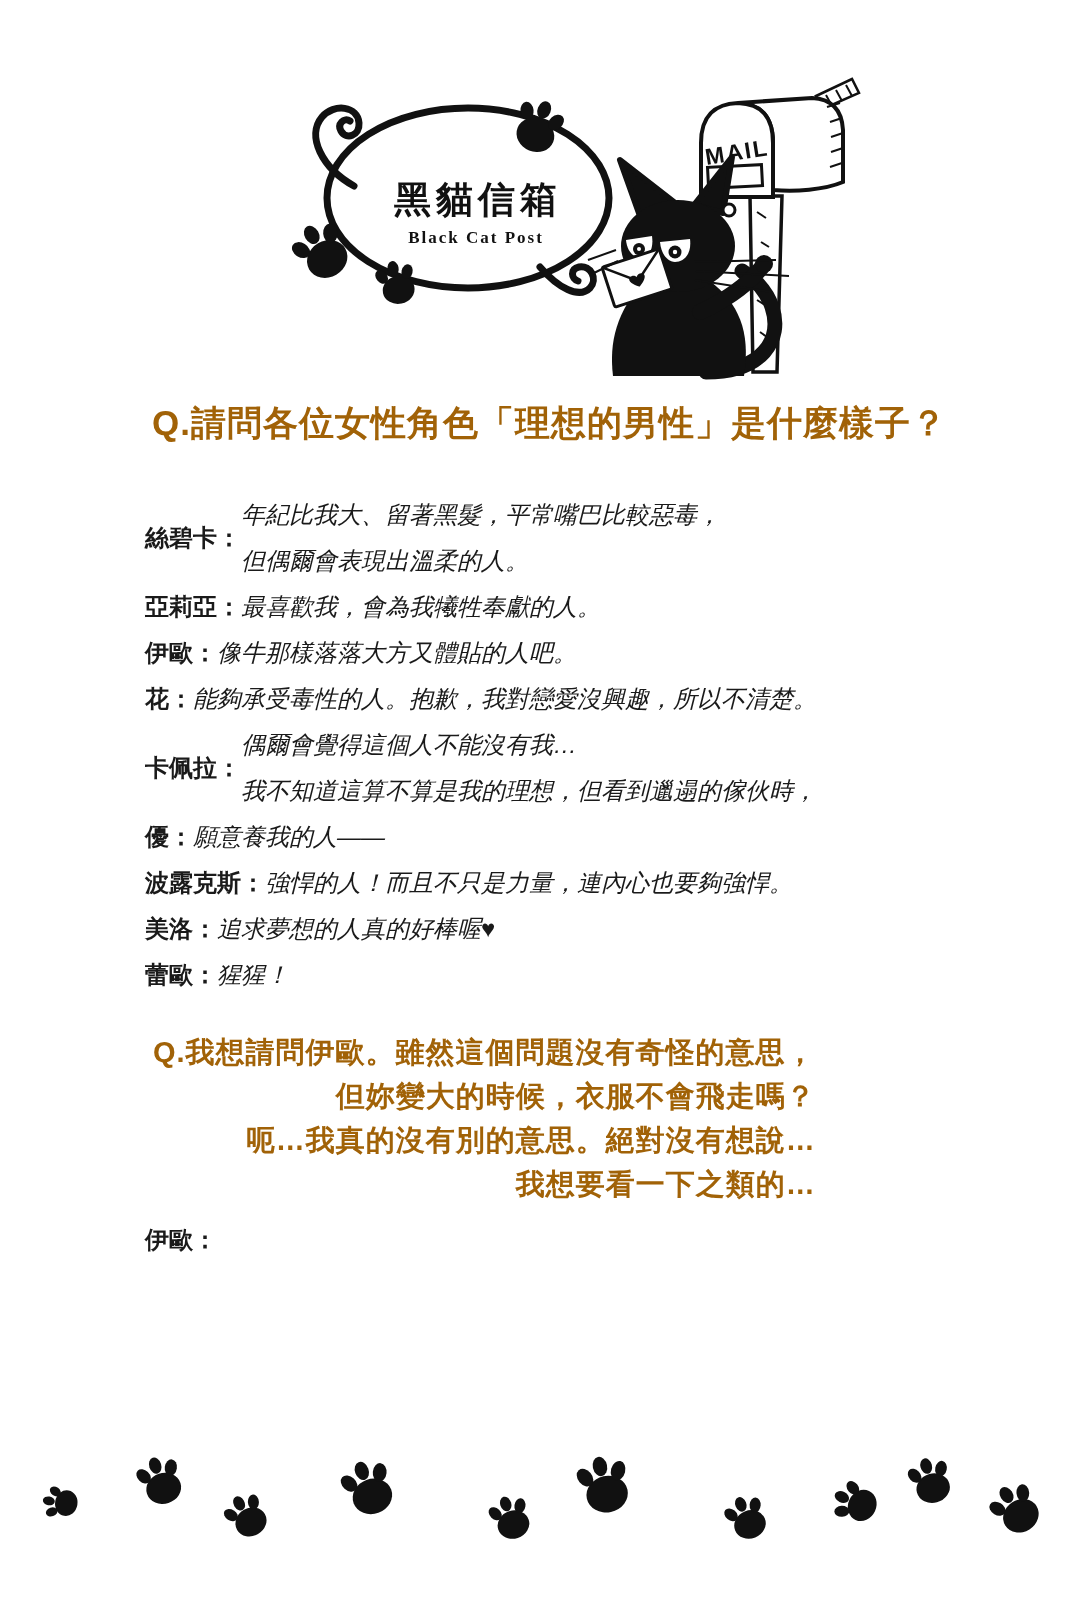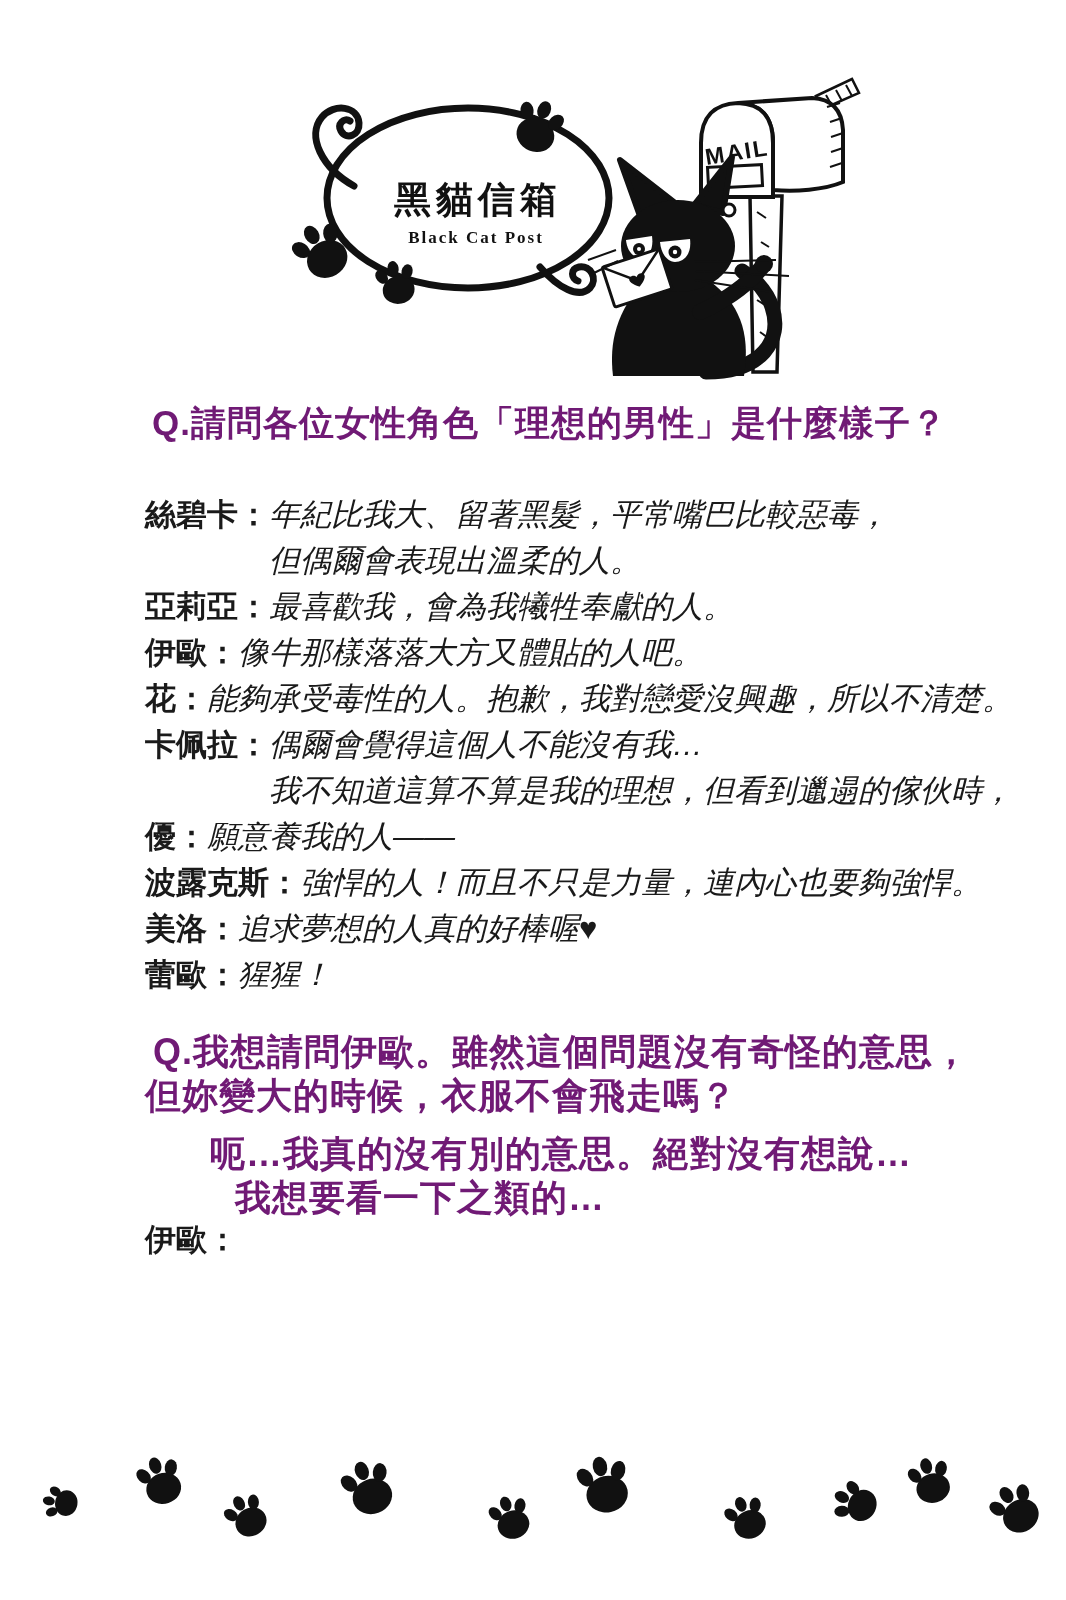--- a/index.html
+++ b/index.html
@@ -22,35 +22,36 @@
     font-family:"Liberation Serif","DejaVu Serif",serif;
     font-size:17px;font-weight:bold;letter-spacing:2px;fill:#111111;
   }
   .mail-label{
     font-family:"Liberation Sans","DejaVu Sans",sans-serif;
     font-size:23px;font-weight:bold;letter-spacing:2px;fill:#111111;
   }
   .question{
     position:absolute;
     font-weight:bold;
-    color:#701a75;
+    color:#a16207;
     letter-spacing:1px;
     white-space:nowrap;
+    text-align:right;
   }
   .q1{left:152px;top:400px;font-size:35px;}
-  .q2{left:145px;top:1030px;font-size:36px;}
+  .q2{left:145px;top:1030px;font-size:29px;}
   .q2 .q2-line{line-height:44px;white-space:nowrap;}
   .q2 .q2-l0{margin-left:8px;}
   .q2 .q2-l1{}
-  .q2 .q2-l2{margin-left:64px;margin-top:14px;}
+  .q2 .q2-l2{margin-left:64px;}
   .q2 .q2-l3{margin-left:90px;}
   .answers{position:absolute;left:145px;}
   .a1{top:492px;}
   .a2{top:1216px;}
-  .entry{display:flex;align-items:flex-start;font-size:31px;line-height:46px;color:#1a1a1a;}
+  .entry{display:flex;align-items:center;font-size:24px;line-height:46px;color:#1a1a1a;}
   .a2 .entry{line-height:47px;}
   .entry .name{font-weight:bold;white-space:nowrap;}
   .entry .lines{display:block;font-style:italic;}
   .entry .ln{display:block;white-space:nowrap;}
   .paw-row{position:absolute;left:0;top:1442px;width:1066px;height:160px;}
 </style>
 </head>
 <body>
 
 <div class="page">

